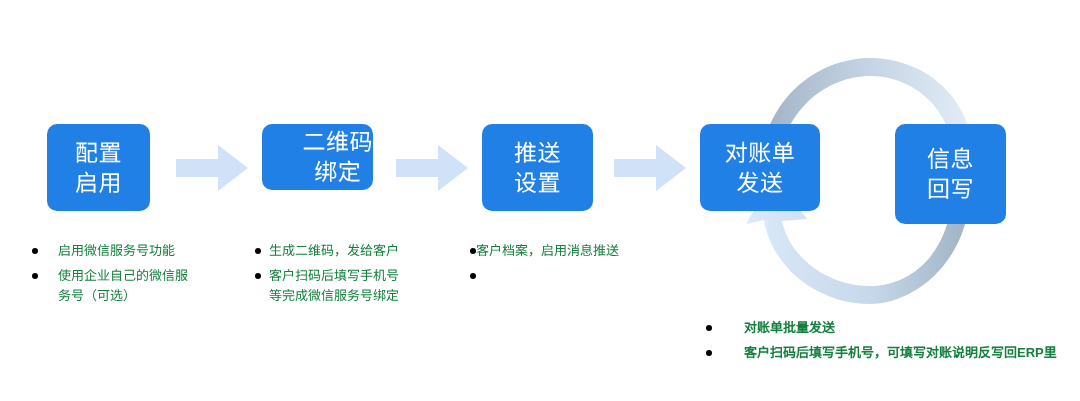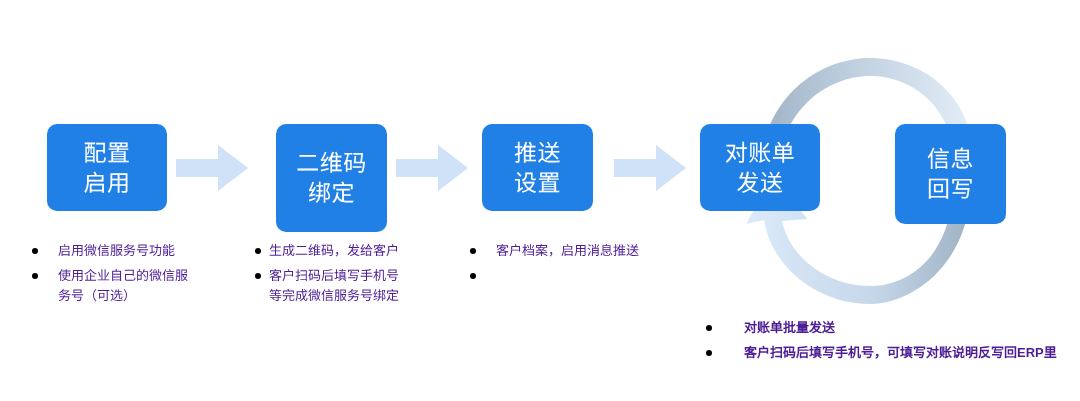--- a/index.html
+++ b/index.html
@@ -36,22 +36,22 @@
   .proc-label {
     color: #ffffff;
     font-size: 23px;
     line-height: 30px;
     font-weight: 400;
     text-align: center;
     letter-spacing: 0.5px;
     white-space: pre-line;
   }
 
-  .box-0 { left: 47px;  top: 124px; width: 120px; height: 87px; }
-  .box-1 { left: 276px; top: 124px; width: 111px; height: 108px; }
+  .box-0 { left: 47px;  top: 124px; width: 103px; height: 87px; }
+  .box-1 { left: 262px; top: 124px; width: 111px; height: 66px; justify-content: flex-end; }
   .box-2 { left: 482px; top: 124px; width: 111px; height: 87px; }
   .box-3 { left: 700px; top: 124px; width: 120px; height: 87px; }
   .box-4 { left: 895px; top: 124px; width: 111px; height: 100px; }
 
   
   .block-arrow {
     position: absolute;
     z-index: 3;
   }
   .arrow-0 { left: 176px; top: 145px; }
@@ -83,30 +83,30 @@
     flex: 0 0 auto;
     width: 6px;
     height: 6px;
     border-radius: 50%;
     background: #000000;
     margin-top: 7px;
   }
   .bullet-text {
     font-size: 13px;
     line-height: 20px;
-    color: #4c1d95;
+    color: #15803d;
     white-space: pre-line;
   }
 
   .bg-0 { left: 32px;  top: 241px; width: 205px; }
   .bg-0 .bullet-text { margin-left: 20px; }
   .bg-1 { left: 255px; top: 241px; width: 185px; }
   .bg-1 .bullet-text { margin-left: 8px; }
   .bg-2 { left: 470px; top: 241px; width: 230px; }
-  .bg-2 .bullet-text { margin-left: 20px; }
+  .bg-2 .bullet-text { }
   .bg-3 { left: 706px; top: 318px; width: 370px; }
   .bg-3 .bullet-text { margin-left: 32px; font-weight: bold; }
 </style>
 </head>
 <body>
 
 <div id="canvas">
 
   <svg id="cycle-svg" viewBox="0 0 330 250" xmlns="http://www.w3.org/2000/svg">
     <defs>

